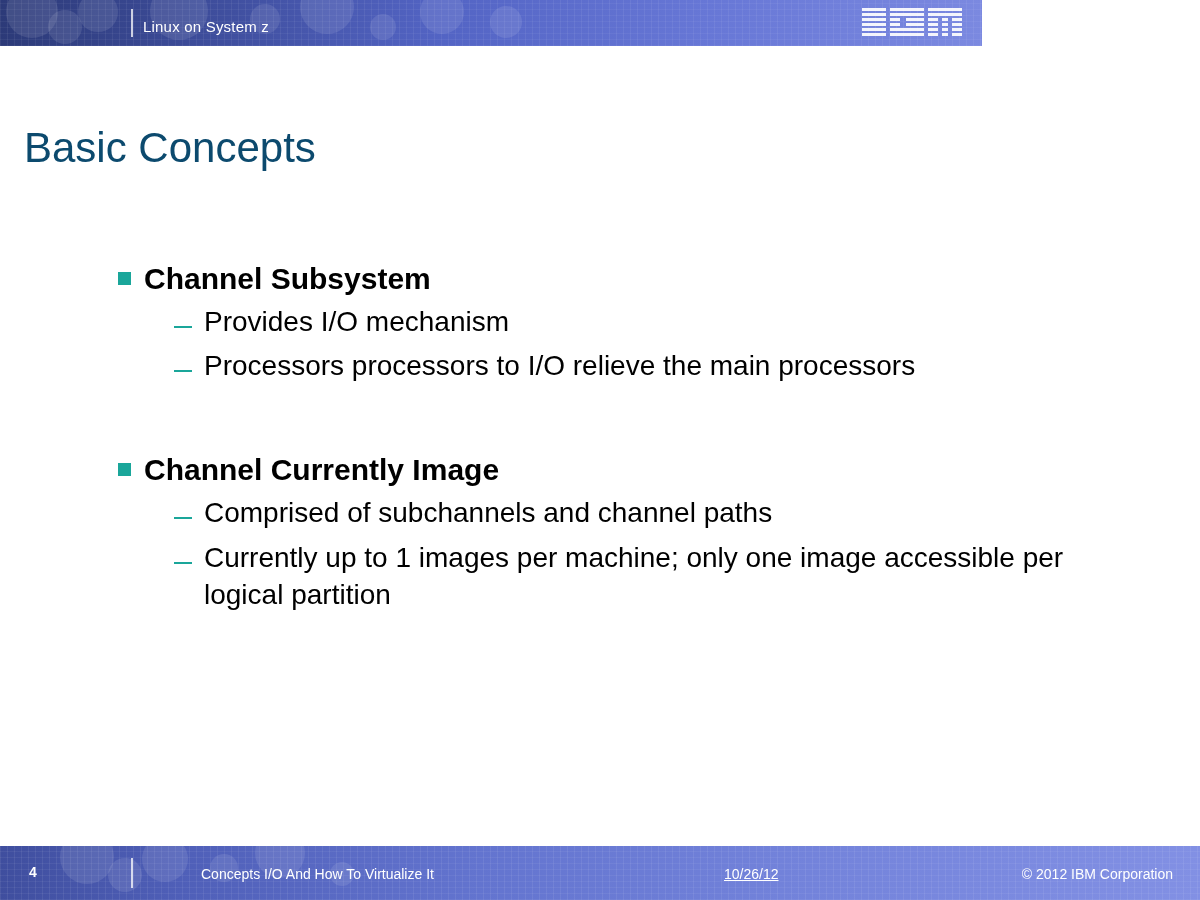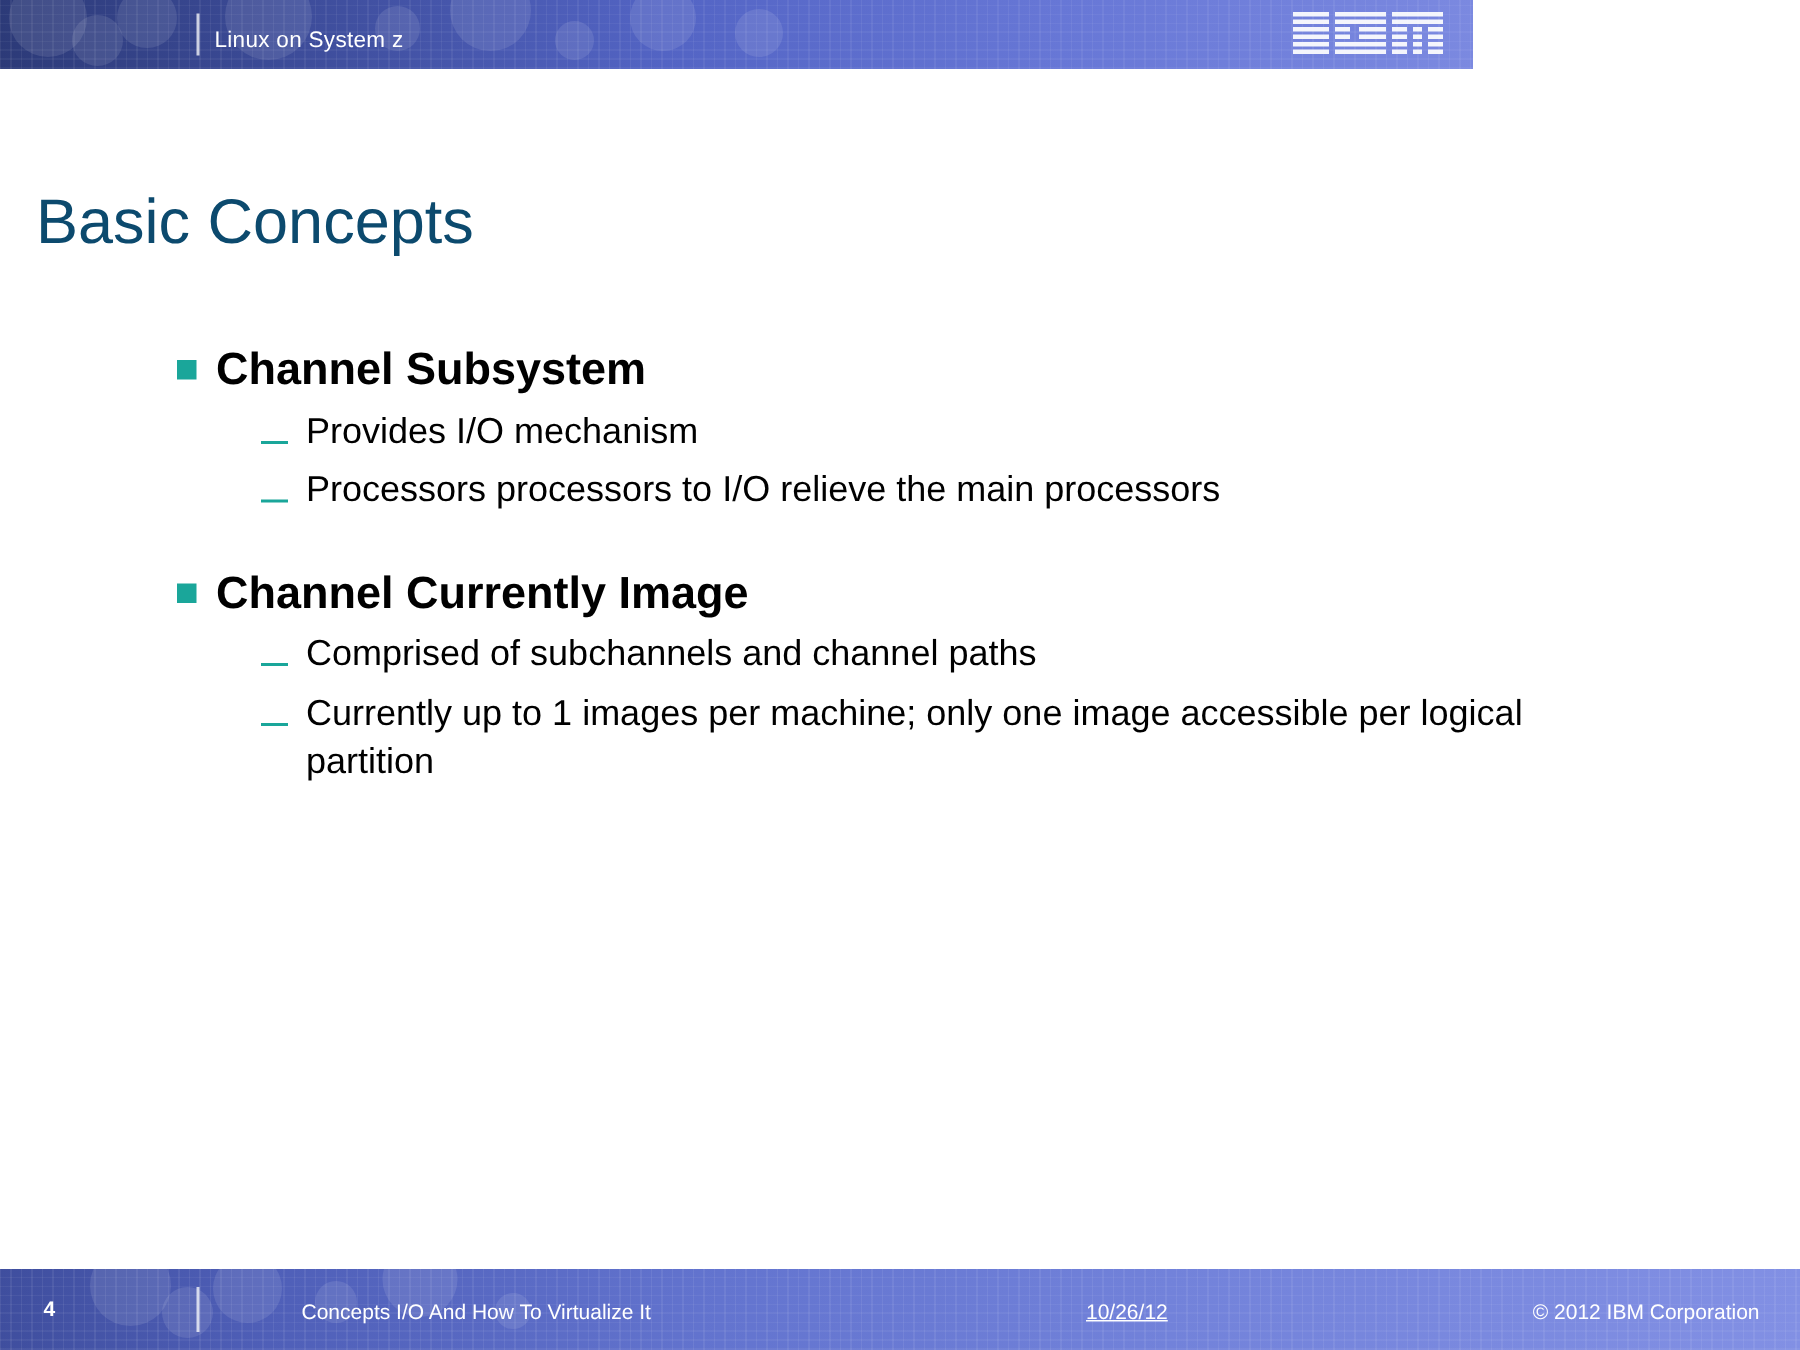--- a/index.html
+++ b/index.html
@@ -88,20 +88,21 @@
     position: absolute;
     left: 118px;
     top: 228px;
     width: 1030px;
   }
 
   .l1 {
     display: flex;
     align-items: flex-start;
     margin-bottom: 6px;
+    margin-top: 32px;
   }
   .l1-bullet {
     width: 13px;
     height: 13px;
     background: #1aa69a;
     margin-top: 12px;
     margin-right: 13px;
     flex: 0 0 auto;
   }
   .l1-text {
@@ -119,21 +120,21 @@
   }
   .l2-dash {
     flex: 0 0 auto;
     width: 18px;
     height: 2px;
     background: #1aa69a;
     margin-top: 22px;
     margin-right: 12px;
   }
   .l2-text {
-    font-size: 24px;
+    font-size: 28px;
     color: #000000;
     line-height: 1.32;
     max-width: 900px;
   }
   .group-gap { height: 26px; }
 
   
   .footer {
     position: absolute;
     left: 0;

